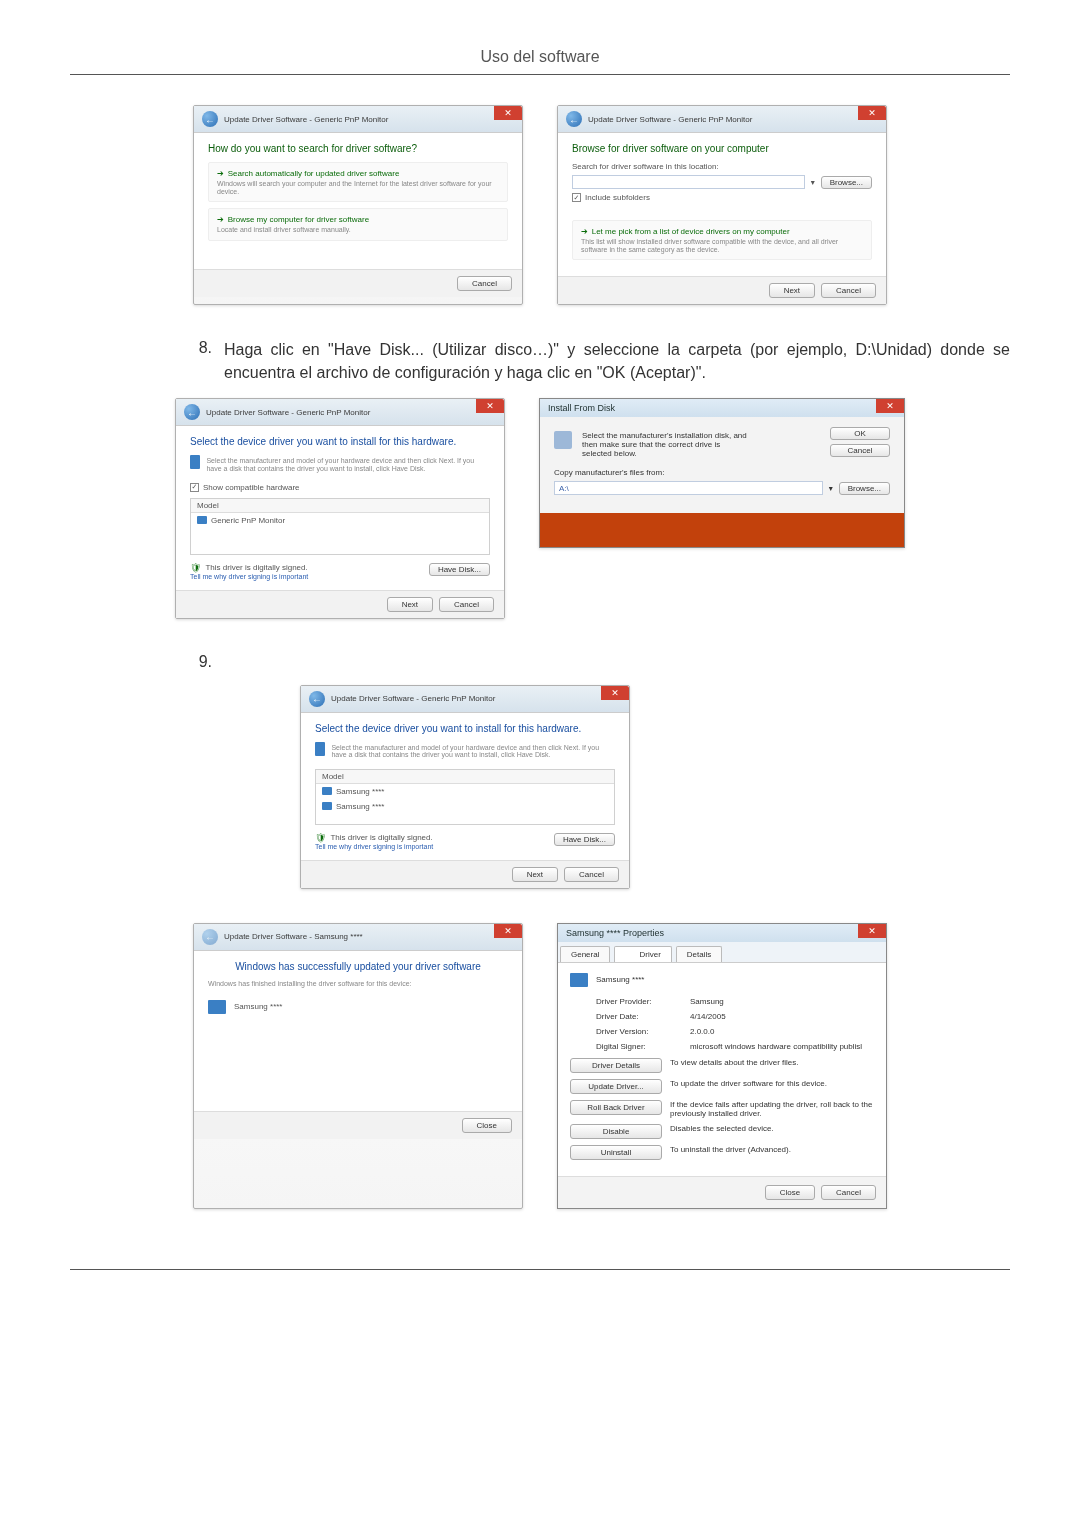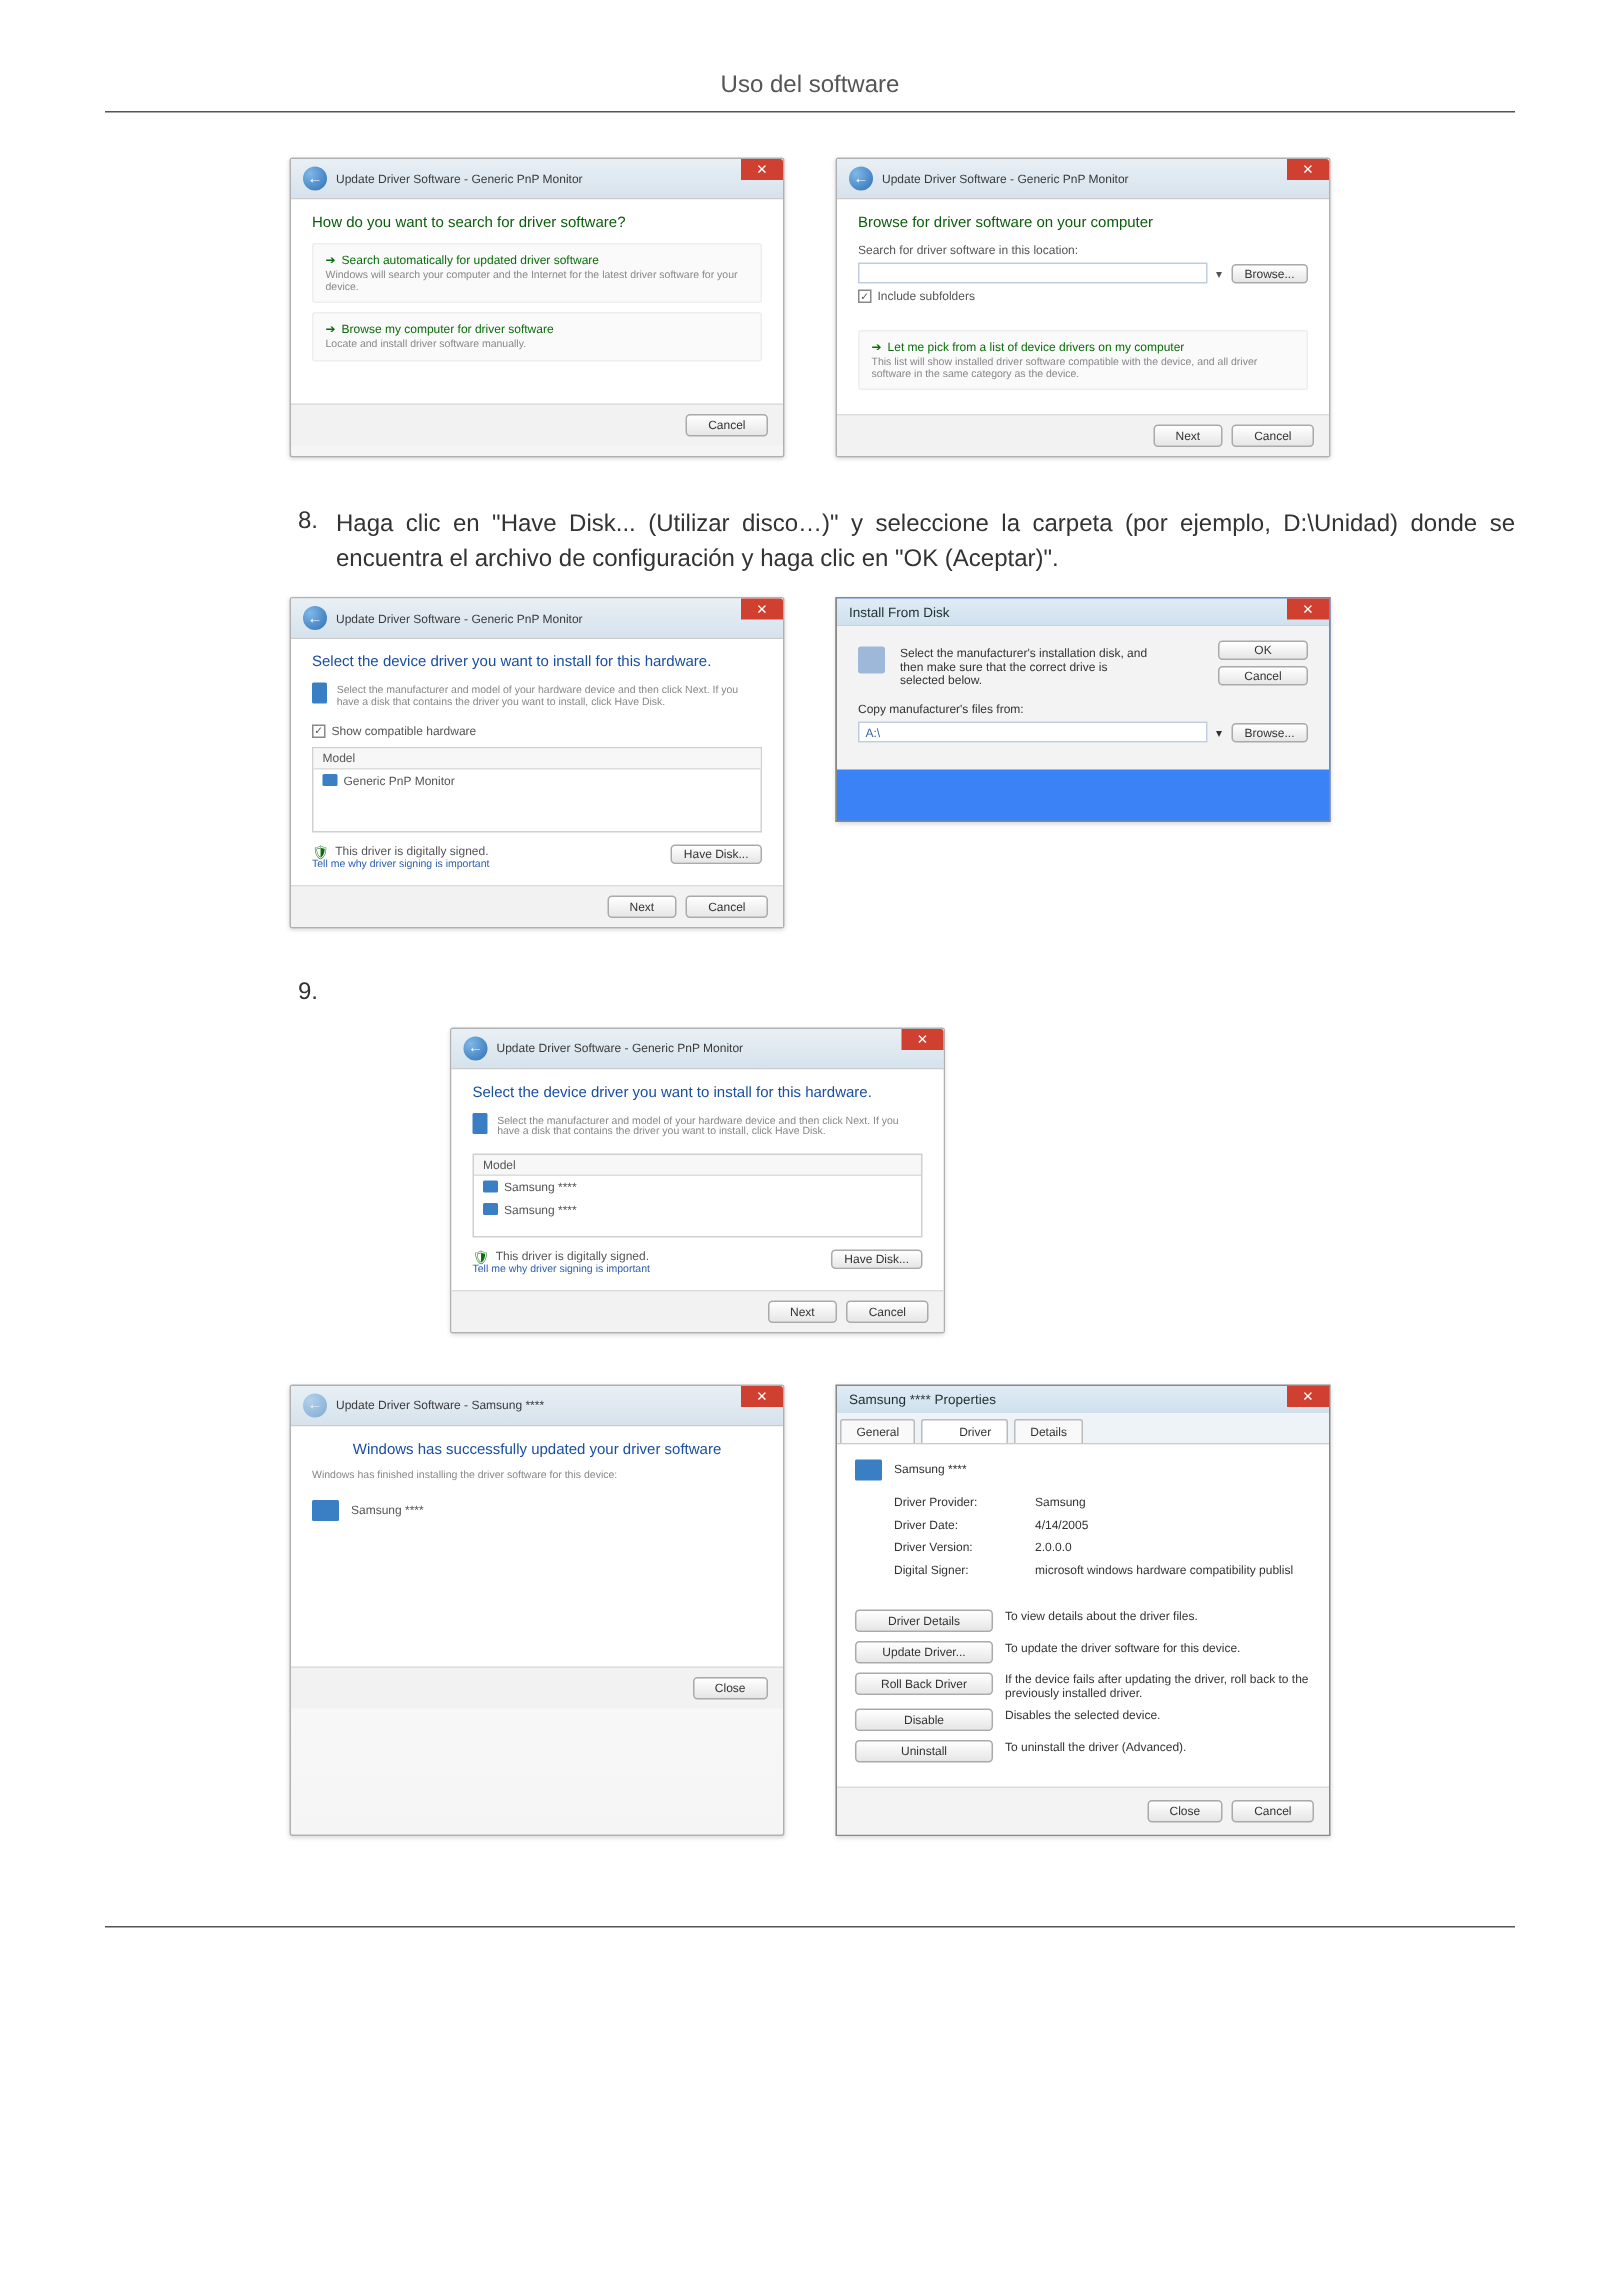--- a/index.html
+++ b/index.html
@@ -128,21 +128,21 @@
     .table-head { background: #f7f7f7; padding: 2px 6px; border-bottom: 1px solid #ddd; font-size: 8px; }
     .table-row { padding: 3px 6px; font-size: 8px; display: flex; gap: 4px; align-items: center; }
     .monitor-icon { width: 10px; height: 8px; background: #3a7fc4; border-radius: 1px; display: inline-block; }
     .shield-icon { color: #0a6c0a; font-size: 9px; }
     .link-blue { color: #2a5db0; font-size: 7px; }
     .floppy-icon {
       width: 18px; height: 18px; background: #9db8d8; display: inline-block; border-radius: 2px; position: relative;
     }
     
     .dlg {
-      width: 330px; background: #3b82f6; border: 1px solid #888; font-size: 8px; color: #333;
+      width: 366px; background: #c2410c; border: 1px solid #888; font-size: 8px; color: #333;
       box-shadow: 0 1px 3px rgba(0,0,0,0.15);
     }
     .dlg-titlebar {
       background: linear-gradient(#e0ecf6, #cfe0ee); padding: 4px 8px; font-size: 9px; color: #233;
       position: relative;
     }
     .dlg-body { padding: 14px; display: flex; flex-direction: column; gap: 10px; position: relative; background: #f3f3f3; }
     .dlg-top-row { display: flex; gap: 10px; align-items: flex-start; }
     .dlg-btns { position: absolute; right: 14px; top: 10px; display: flex; flex-direction: column; gap: 4px; }
     .red-x {
@@ -409,21 +409,21 @@
             </div>
           <div class="prop-row">
               <span class="prop-label">Driver Version:</span>
               <span class="prop-val">2.0.0.0</span>
             </div>
           <div class="prop-row">
               <span class="prop-label">Digital Signer:</span>
               <span class="prop-val">microsoft windows hardware compatibility publisl</span>
             </div>
         </div>
-        <div style="margin-top:22px;">
+        <div style="margin-top:7px;">
           <div class="prop-row">
               <span class="prop-btn">Driver Details</span>
               <span class="prop-val">To view details about the driver files.</span>
             </div>
           <div class="prop-row">
               <span class="prop-btn">Update Driver...</span>
               <span class="prop-val">To update the driver software for this device.</span>
             </div>
           <div class="prop-row">
               <span class="prop-btn">Roll Back Driver</span>

